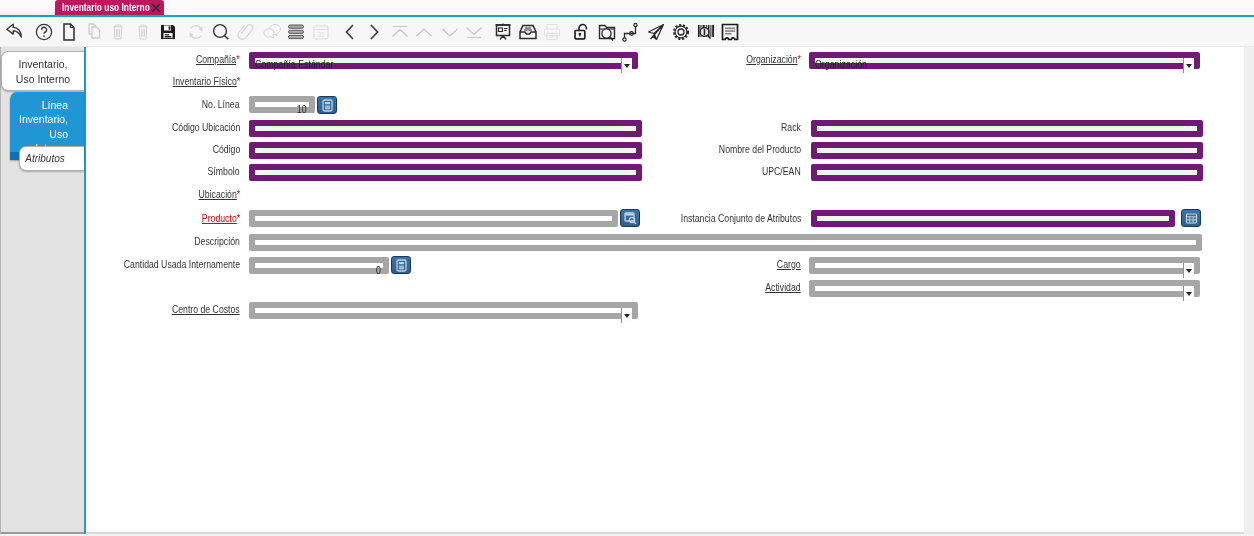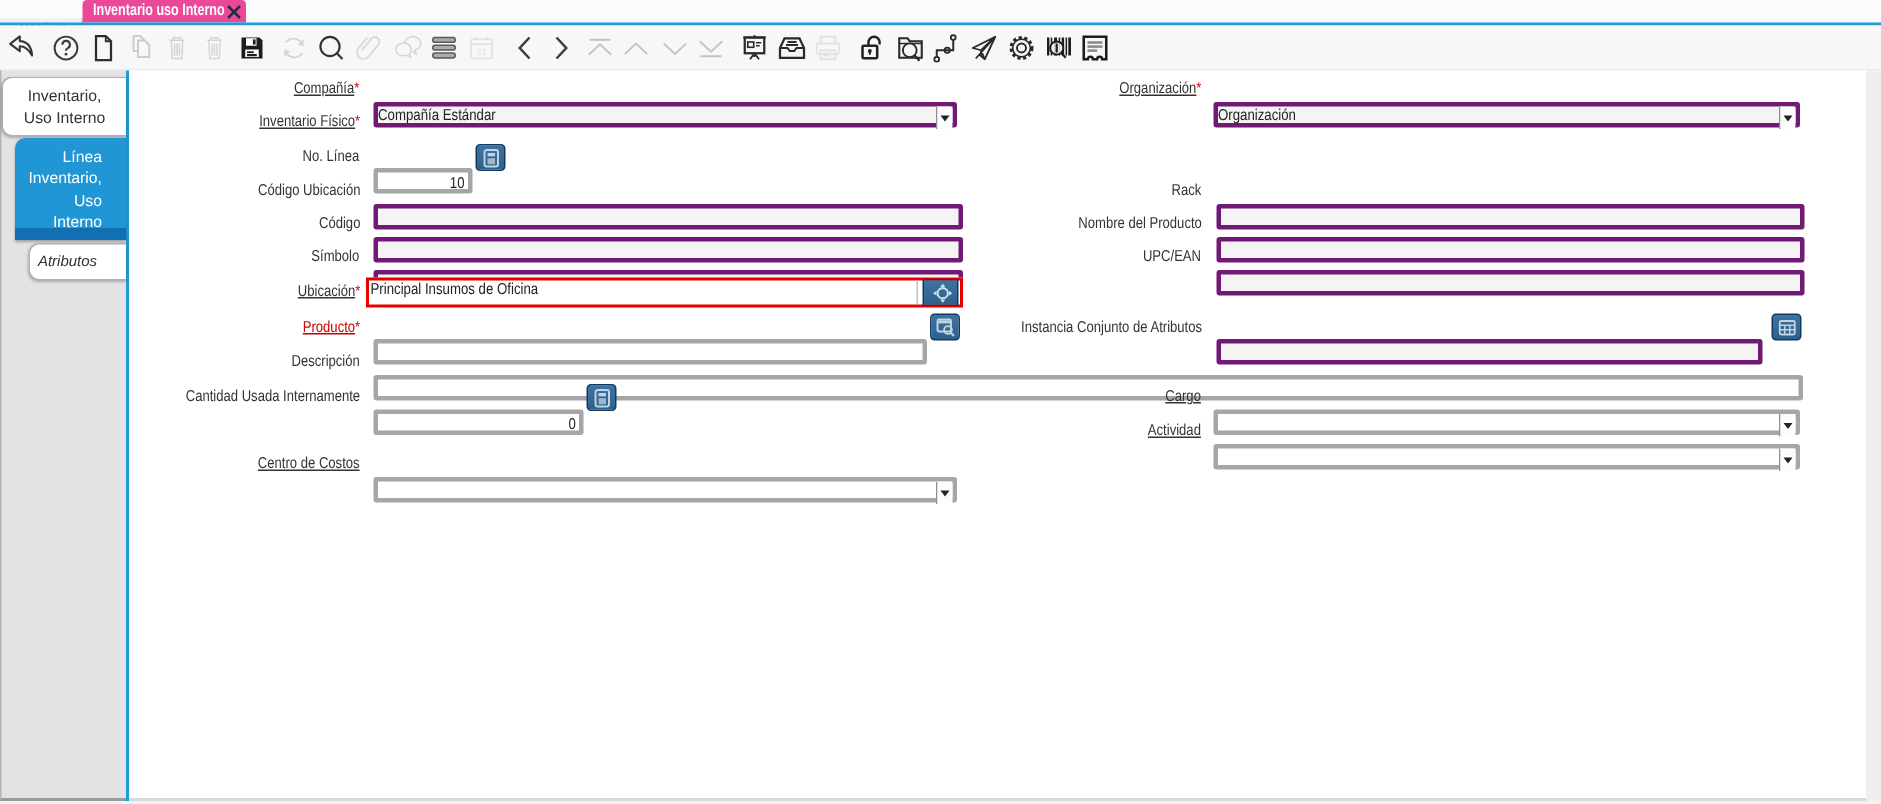--- a/index.html
+++ b/index.html
@@ -4,51 +4,51 @@
 <style>
 * { margin:0; padding:0; box-sizing:border-box; }
 html,body { width:1254px; height:536px; overflow:hidden; }
 body { font-family:"Liberation Sans", sans-serif; background:#fff; position:relative; }
 #page { position:absolute; left:0; top:0; width:1254px; height:536px; background:#fff; }
 
 
 #tabbar { position:absolute; left:0; top:0; width:1254px; height:15px; background:#fbfbfb; }
 #tab-menu { position:absolute; left:0; top:0; width:55px; height:15px; background:#f2f2f2; border-right:1px solid #d5d5d5; color:#444; font-size:9.5px; line-height:15px;margin-top:12px; }
 #tab-menu span { display:inline-block; transform:scaleX(0.82); transform-origin:0 0; position:absolute; left:13px; top:0; white-space:nowrap; }
-#tab-active { position:absolute; left:55px; top:0; width:109px; height:15px; background:#ec4899; border-radius:3px 3px 0 0; color:#fff; font-size:11px; font-weight:bold; line-height:15px; }
+#tab-active { position:absolute; left:55px; top:0; width:109px; height:15px; background:#be185d; border-radius:3px 3px 0 0; color:#fff; font-size:11px; font-weight:bold; line-height:15px; }
 #tab-active span.t { position:absolute; left:7px; top:0; transform:scaleX(0.76); transform-origin:0 0; white-space:nowrap; }
 #blueline { position:absolute; left:0; top:15px; width:1254px; height:2px; background:#1e9cd8; }
 
 
 #toolbar { position:absolute; left:0; top:17px; width:1254px; height:30px; background:#f7f7f7; border-bottom:1px solid #ebebeb; }
 .tico { position:absolute; top:3px; width:24px; height:24px; }
 .tico svg { width:24px; height:24px; display:block; }
 
 
 #sidebar { position:absolute; left:0; top:47px; width:84px; height:487px; background:#e3e3e3; border-left:1px solid #b5b5b5; border-bottom:2px solid #9a9a9a; }
 #vline { position:absolute; left:84px; top:47px; width:2px; height:487px; background:#1e9cd8; }
 #botband { position:absolute; left:0; top:534px; width:1254px; height:2px; background:#f3f3f3; }
 .wtab { position:absolute; background:#fff; border:1px solid #b0b0b0; border-right:none; border-radius:7px 0 0 7px; color:#333; font-size:11px; }
 #wtab1 { left:1px; top:51px; width:83px; height:40px; text-align:center; padding-top:5px; line-height:14.5px; font-size:10.5px; box-shadow:0 1px 2px rgba(0,0,0,0.25); }
 #wtab2 { left:10px; top:92px; width:74px; height:68px; background:#2196d4; border:none; border-radius:7px 0 0 0; color:#fff; text-align:right; padding:6px 16px 0 0; line-height:14.3px; font-size:10.5px; box-shadow:0 1px 2px rgba(0,0,0,0.3); }
 #wtab2 .strip { position:absolute; left:0; bottom:0; width:74px; height:8px; background:#1270b2; }
-#wtab3 { left:19px; top:162px; width:65px; height:25px; font-style:italic; font-size:10px; text-align:center; padding:6px 14px 0 0; box-shadow:0 1px 2px rgba(0,0,0,0.25); }
+#wtab3 { left:19px; top:146px; width:65px; height:25px; font-style:italic; font-size:10px; text-align:center; padding:6px 14px 0 0; box-shadow:0 1px 2px rgba(0,0,0,0.25); }
 
 
 #content { position:absolute; left:86px; top:47px; width:1158px; height:487px; background:#fff; border-bottom:2px solid #d9d9d9; }
 #rstrip { position:absolute; left:1244px; top:47px; width:10px; height:487px; background:#efefef; }
 
 
 .lb { position:absolute; font-size:10.5px; color:#333; white-space:nowrap; transform:scaleX(0.83); transform-origin:100% 50%; }
 .lb u { text-decoration:underline; }
 .star { color:#e00000; }
 .red { color:#cc0000; }
 
 
-.fld { position:absolute; height:17px; border:3px solid #701a75; border-radius:2px; background:#f4f4f4; font-size:11px; color:#222;margin-top:16px; }
+.fld { position:absolute; height:17px; border:6px solid #701a75; border-radius:2px; background:#f4f4f4; font-size:11px; color:#222; }
 .fld.white { background:#fff; border-color:#a6a6a6; }
 .fld .txt { position:absolute; left:0px; top:0px; white-space:nowrap; font-size:10.5px; transform:scaleX(0.84); transform-origin:0 0; }
 .fld .txtr { position:absolute; right:2px; top:1px; font-size:10.5px; transform:scaleX(0.84); transform-origin:100% 0; }
 .combo .btn { position:absolute; right:0; top:0; width:11px; height:15px; background:#fcfcfc; border-left:1px solid #909090; border-radius:0 2px 2px 0; }
 .combo .btn:after { content:""; position:absolute; left:2px; top:6px; width:0; height:0; border-left:3px solid transparent; border-right:3px solid transparent; border-top:4px solid #222; }
 .bbtn { position:absolute; width:20px; height:18px; background:linear-gradient(#3e73a2,#2d608c); border:1px solid #123a5e; border-radius:3px; }
 .bbtn svg { position:absolute; left:3px; top:2px; }
 </style>
 </head>
 <body>
@@ -337,30 +337,20 @@
   <div class="fld" style="left:249px;top:142px;width:393px"></div>
   <div class="lb" style="right:453px;top:143px">Nombre del Producto</div>
   <div class="fld" style="left:811px;top:142px;width:392px"></div>
 
   <div class="lb" style="right:1014px;top:165px">Símbolo</div>
   <div class="fld" style="left:249px;top:164px;width:393px"></div>
   <div class="lb" style="right:453px;top:165px">UPC/EAN</div>
   <div class="fld" style="left:811px;top:164px;width:392px"></div>
 
   <div class="lb" style="right:1014px;top:188px"><u>Ubicación</u><span class="star">*</span></div>
-  <div style="position:absolute;left:244px;top:185px;width:398px;height:20px;border:2px solid #e60000;background:#fff">
-    <span style="position:absolute;left:1px;top:0px;font-size:10.5px;color:#222;white-space:nowrap;transform:scaleX(0.84);transform-origin:0 0">Principal Insumos de Oficina</span>
-    <span style="position:absolute;left:365px;top:0;width:1px;height:16px;background:#c0c0c0"></span>
-    <div class="bbtn" style="left:369px;top:-1px;width:24px;height:18px;border-radius:0">
-        <svg style="left:6px" width="13" height="13" viewBox="0 0 13 13">
-          <circle cx="6.5" cy="6.5" r="3.4" fill="none" stroke="#cddbe7" stroke-width="1.4"></circle>
-          <path d="M6.5 0 L8.2 2.4 L4.8 2.4 Z M6.5 13 L8.2 10.6 L4.8 10.6 Z M0 6.5 L2.4 4.8 L2.4 8.2 Z M13 6.5 L10.6 4.8 L10.6 8.2 Z" fill="#cddbe7"></path>
-        </svg>
-      </div>
-  </div>
 
   <div class="lb red" style="right:1014px;top:212px"><u>Producto</u><span class="star">*</span></div>
   <div class="fld white" style="left:249px;top:210px;width:369px"></div>
   <div class="bbtn" style="left:620px;top:209px">
       <svg width="13" height="13" viewBox="0 0 13 13">
         <rect x="1" y="1" width="9" height="8" rx="1" fill="none" stroke="#c2d4e2" stroke-width="1.3"></rect>
         <rect x="1.6" y="1.6" width="7.8" height="2" fill="#c2d4e2"></rect>
         <circle cx="8" cy="8" r="2.6" fill="none" stroke="#c2d4e2" stroke-width="1.2"></circle>
         <path d="M9.8 9.8 L12 12" stroke="#c2d4e2" stroke-width="1.4"></path>
       </svg>

